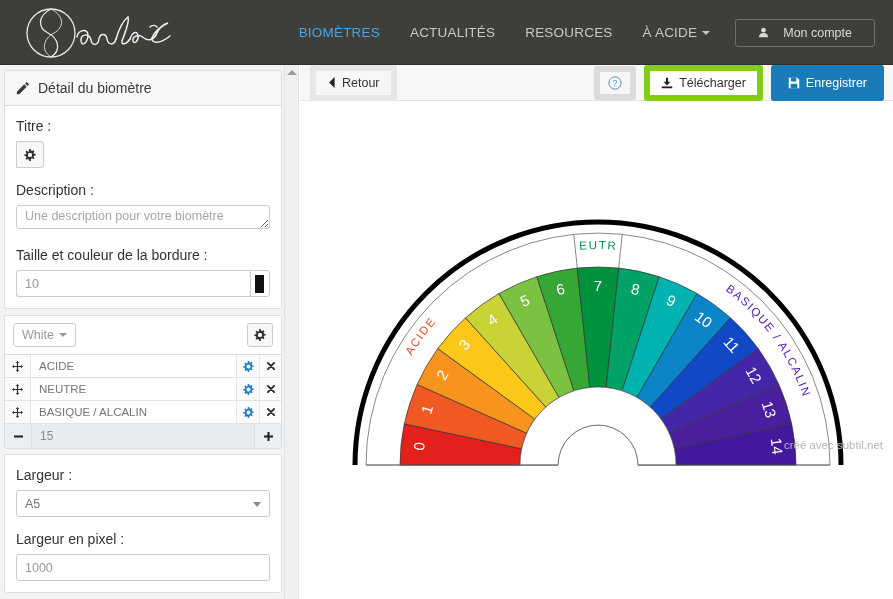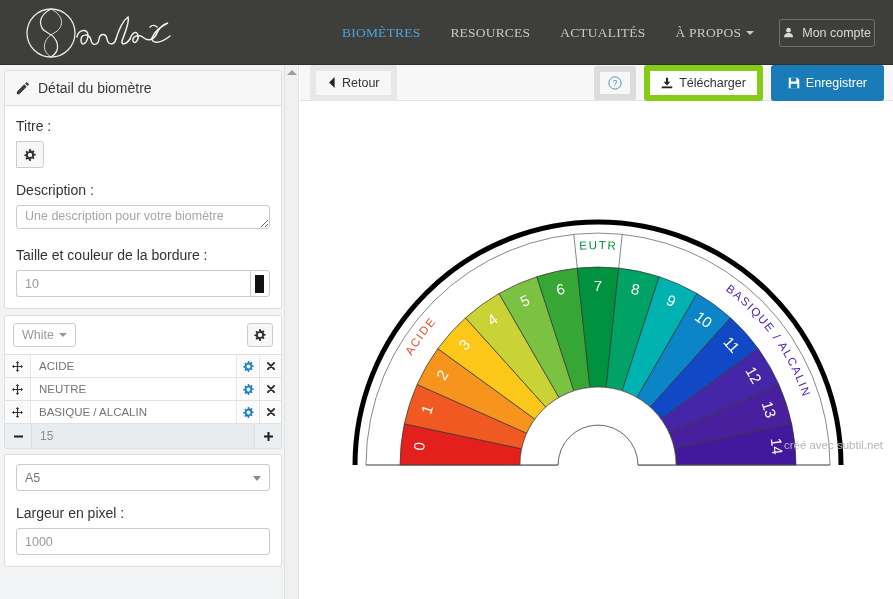--- a/index.html
+++ b/index.html
@@ -31,34 +31,33 @@
   }
   .navlink {
     display: block;
     padding: 10px 15px;
     font-size: 13.5px;
     color: #c8c9c7;
     letter-spacing: .2px;
     text-decoration: none;
     cursor: pointer;
     white-space: nowrap;
-    font-family: Liberation Serif, serif;
   }
   .navlink.active { color: #4aa3df; }
   .caret-d {
     display:inline-block; width:0; height:0;
     margin-left:5px; vertical-align: middle;
     border-left:4px solid transparent;
     border-right:4px solid transparent;
     border-top:4px solid #c8c9c7;
   }
   #account-btn {
     margin-left: 10px; margin-right: 8px;
-    display: flex; align-items: center; gap: 8px;
-    padding: 6px 3px;
+    display: flex; align-items: center; gap: 14px;
+    padding: 6px 22px;
     border: 1px solid #6f706c;
     border-radius: 3px;
     color: #d9dad8;
     font-size: 12.5px;
     background: transparent;
     cursor: pointer;
     white-space: nowrap;
   }
 
   
@@ -319,23 +318,23 @@
         <path d="M98 37 C101 27 106 18 110 15 C112 20 106 33 104 39 C103 43 108 43 112 37"></path>
         <path d="M112 37 C114 31 118 28 120 33 C121 38 117 43 115 39 C114 35 120 31 126 36 C130 39 135 38 138 33"></path>
         <path d="M132 25 C134 23 137 23 139 25"></path>
         <path d="M138 33 C140 27 145 22 150 21 C143 24 136 30 134 36 C133 41 141 43 152 34"></path>
       </g>
     </svg>
   </div>
 
   <div id="navlinks">
     <a class="navlink active"><span>BIOMÈTRES</span></a>
+    <a class="navlink"><span>ACTUALITÉS</span></a>
     <a class="navlink"><span>RESOURCES</span></a>
-    <a class="navlink"><span>ACTUALITÉS</span></a>
-    <a class="navlink"><span>À PROPOS</span><i class="caret-d"></i></a>
+    <a class="navlink"><span>À ACIDE</span><i class="caret-d"></i></a>
     <div id="account-btn">
       <svg width="11" height="11" viewBox="0 0 16 16">
         <circle cx="8" cy="4.6" r="3.4" fill="#d9dad8"></circle>
         <path d="M1.4 15 C1.4 10.4 4.4 8.6 8 8.6 C11.6 8.6 14.6 10.4 14.6 15 Z" fill="#d9dad8"></path>
       </svg>
       <span>Mon compte</span>
     </div>
   </div>
 </div>
 
@@ -462,20 +461,21 @@
           <svg width="11" height="11" viewBox="0 0 16 16">
             <rect x="1.5" y="6.5" width="13" height="3" fill="#222"></rect>
             <rect x="6.5" y="1.5" width="3" height="13" fill="#222"></rect>
           </svg>
         </div>
       </div>
     </div>
 
     <div class="panel">
       <div class="panel-body">
+        <label class="form-label">Largeur :</label>
         <div class="selectbox">
           <span>A5</span>
           <i class="caret"></i>
         </div>
         <label class="form-label second">Largeur en pixel :</label>
         <input class="inputbox" type="text" value="1000" style="">
       </div>
     </div>
   </div>
 

